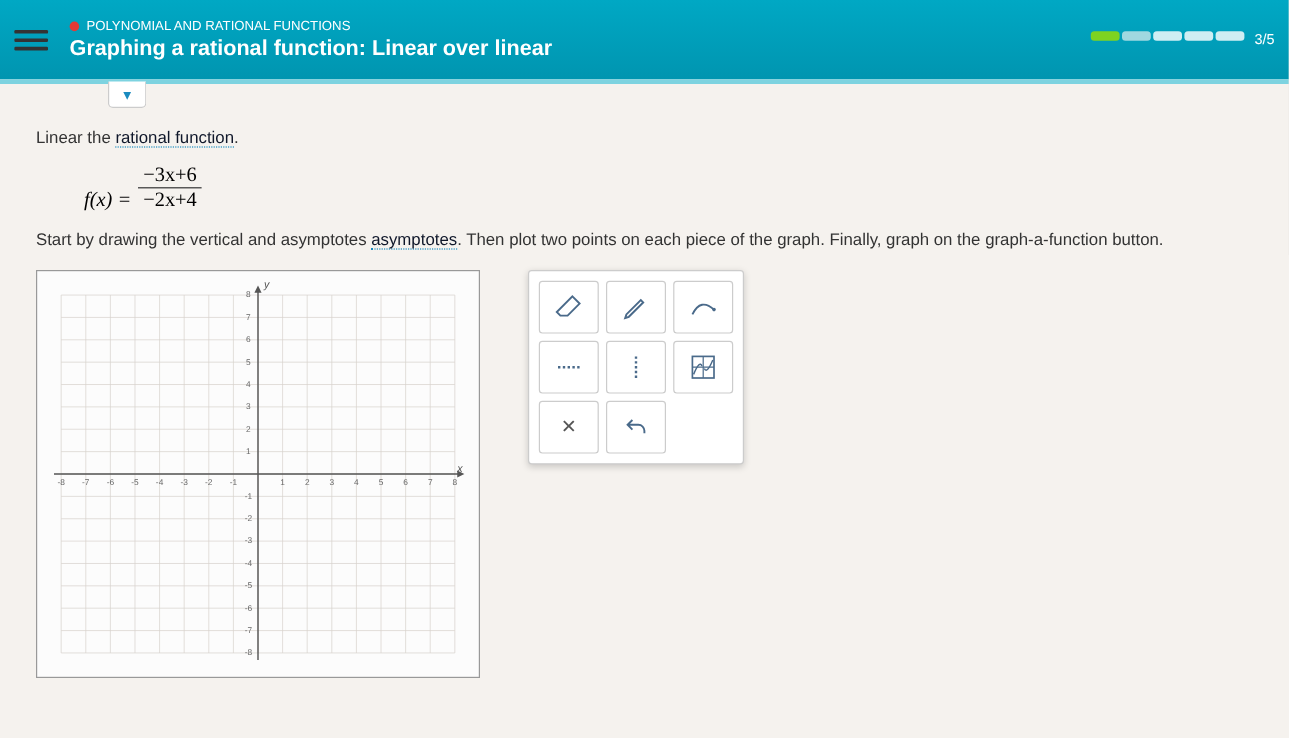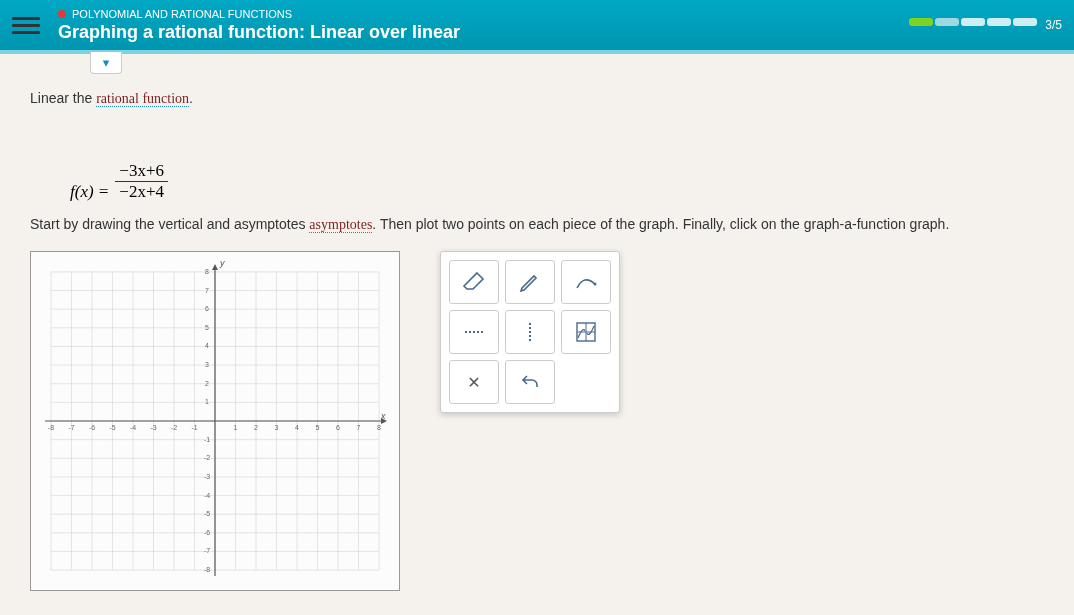--- a/index.html
+++ b/index.html
@@ -6,21 +6,21 @@
   body {
     font-family: Arial, Helvetica, sans-serif;
     background: #e8e4e0;
     width: 1074px;
     height: 615px;
     overflow: hidden;
     position: relative;
   }
   .header {
     background: linear-gradient(#00a8c4, #0095b0);
-    height: 54px;
+    height: 70px;
     display: flex;
     align-items: center;
     color: #fff;
     padding: 0 12px;
     border-bottom: 4px solid #7dd3e0;
   }
   .hamburger {
     width: 28px; height: 28px;
     display: flex; flex-direction: column; justify-content: center;
     gap: 4px; cursor: pointer; margin-right: 18px;
@@ -48,23 +48,23 @@
     top: -2px; left: 90px;
     width: 32px; height: 22px;
     background: #fff;
     border: 1px solid #ccc;
     border-top: none;
     border-radius: 0 0 4px 4px;
     display: flex; align-items: center; justify-content: center;
     color: #1a8bbf; font-size: 13px; cursor: pointer;
   }
   .prompt { font-size: 14px; color: #333; margin-top: 18px; }
-  .term { color: #7f1d1d; border-bottom: 1px dotted #1a8bbf; cursor: help; font-family: Liberation Serif, serif; }
+  .term { color: #0f172a; border-bottom: 1px dotted #1a8bbf; cursor: help; }
   .formula { margin: 14px 0 14px 40px; font-family: 'Times New Roman', serif; font-size: 17px; font-style: italic; display: flex; align-items: flex-end; }
-  .frac { display: inline-flex; flex-direction: column; text-align: center; margin-left: 6px; font-style: normal; margin-top: 40px; }
+  .frac { display: inline-flex; flex-direction: column; text-align: center; margin-left: 6px; font-style: normal; }
   .frac .num { border-bottom: 1px solid #333; padding: 0 4px; }
   .frac .den { padding: 0 4px; }
   .instructions { font-size: 14px; color: #333; margin-bottom: 18px; }
 
   .workspace { display: flex; gap: 40px; align-items: flex-start; }
 
   .graph-box {
     width: 370px; height: 340px;
     border: 1px solid #999;
     background: #fcfcfc;
@@ -134,21 +134,21 @@
 
   <div class="formula">
     <span>f(x) =</span>
     <span class="frac">
       <span class="num">−3x+6</span>
       <span class="den">−2x+4</span>
     </span>
   </div>
 
   <p class="instructions">
-    <span>Start by drawing the vertical and asymptotes </span><span class="term">asymptotes</span><span>. Then plot two points on each piece of the graph. Finally, click on the graph-a-function graph.</span>
+    <span>Start by drawing the vertical and asymptotes </span><span class="term">asymptotes</span><span>. Then plot two points on each piece of the graph. Finally, graph on the graph-a-function button.</span>
   </p>
 
   <div class="workspace">
 
     <div class="graph-box">
       <svg class="graph-svg" viewBox="0 0 370 340">
         <g id="grid">
             <line x1="20" y1="320" x2="20" y2="20" stroke="#d8d2cc" stroke-width="0.6"></line>
             <line x1="40.625" y1="320" x2="40.625" y2="20" stroke="#d8d2cc" stroke-width="0.6"></line>
             <line x1="61.25" y1="320" x2="61.25" y2="20" stroke="#d8d2cc" stroke-width="0.6"></line>

